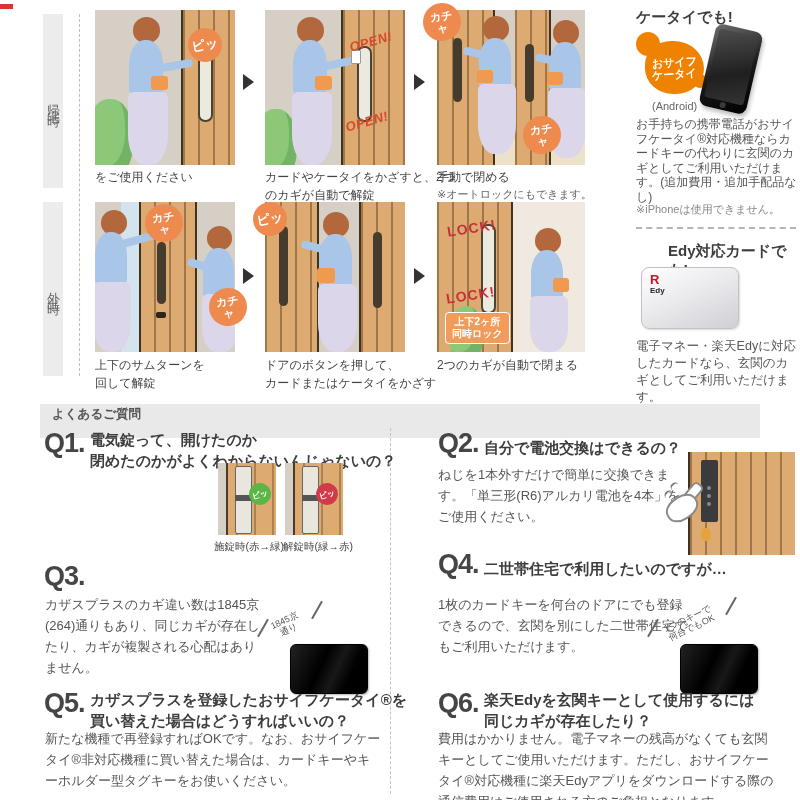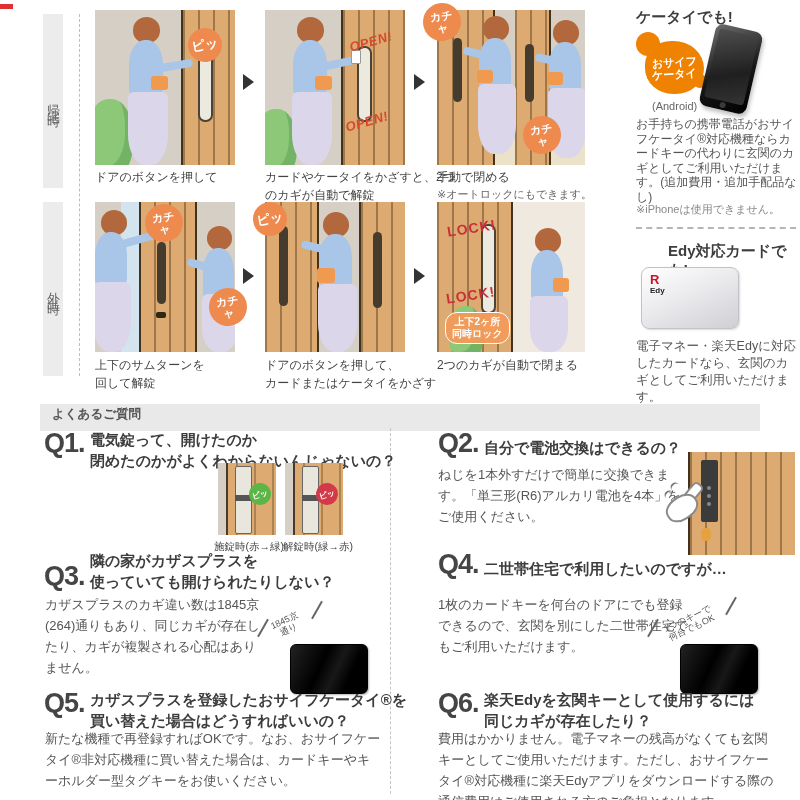--- a/index.html
+++ b/index.html
@@ -34,21 +34,21 @@
           display:flex;align-items:center;justify-content:center;font-weight:bold;text-align:center;z-index:5;}
   .bubble .wrapt{display:block;width:24px;word-break:break-all;line-height:12px;}
   .b-pi{width:34px;height:34px;font-size:13px;transform:rotate(-10deg);}
   .b-ka{width:38px;height:38px;font-size:11px;transform:rotate(-8deg);}
   .openTxt{position:absolute;color:#d6492e;font-weight:bold;font-style:italic;
            font-size:13px;letter-spacing:.5px;transform:rotate(-16deg);z-index:4;}
   .lockTxt{position:absolute;color:#c92f38;font-weight:bold;font-size:14px;
            letter-spacing:1px;transform:rotate(-9deg);z-index:4;}
   .sync-badge{position:absolute;background:rgba(243,154,90,.95);border:1px solid #fff;
            color:#fff;font-size:10px;font-weight:bold;line-height:12px;padding:3px 6px;
-           border-radius:12px;text-align:center;z-index:4;}
+           border-radius:4px;text-align:center;z-index:4;}
   .tri{position:absolute;width:0;height:0;border-top:8px solid transparent;
        border-bottom:8px solid transparent;border-left:11px solid #333;}
   .cap{position:absolute;font-size:12px;color:#444;line-height:18px;}
   .capnote{position:absolute;font-size:11px;color:#666;}
   
   .aside-h{position:absolute;font-size:15px;font-weight:600;color:#3d3d3d;}
   .osaifu{position:absolute;left:638px;top:34px;width:66px;height:60px;}
   .osaifu .blob{position:absolute;right:0;bottom:0;width:59px;height:53px;background:#ef8200;
      border-radius:46% 54% 50% 50%;display:flex;flex-direction:column;align-items:center;justify-content:center;}
   .osaifu .blob:before{content:"";position:absolute;left:-9px;top:-9px;width:24px;height:24px;
@@ -65,21 +65,21 @@
   .phone .btn{position:absolute;left:50%;bottom:2px;width:6px;height:6px;margin-left:-3px;
      border-radius:50%;background:#3a3a3a;}
   .aside-body{position:absolute;font-size:12px;line-height:14.5px;color:#555;}
   .aside-note{position:absolute;font-size:11px;color:#888;}
   .edycard{position:absolute;left:641px;top:267px;width:96px;height:60px;border-radius:8px;
      background:linear-gradient(155deg,#ffffff,#ebebee 45%,#cfcfd4);border:1px solid #c2c2c6;
      box-shadow:1px 1px 2px rgba(0,0,0,.15);}
   .edycard .r{position:absolute;left:8px;top:5px;color:#cf1126;font-weight:bold;font-size:13px;line-height:13px;}
   .edycard .e{position:absolute;left:8px;top:18px;color:#222;font-weight:bold;font-size:8px;}
   
-  .faq-bar{position:absolute;left:40px;top:404px;width:720px;height:27px;background:#e9e9e9;
+  .faq-bar{position:absolute;left:40px;top:404px;width:720px;height:34px;background:#e9e9e9;
      font-size:12.5px;font-weight:600;color:#555;line-height:21px;padding-left:12px;box-sizing:border-box;}
   .qnum{position:absolute;font-size:27px;font-weight:bold;color:#454545;letter-spacing:-1px;}
   .qtxt{position:absolute;font-size:15px;font-weight:600;color:#3d3d3d;line-height:21px;}
   .ans{position:absolute;font-size:13px;color:#555;line-height:21px;}
   .mini{position:absolute;width:58px;height:72px;background-color:#ddab71;overflow:hidden;
      background-image:repeating-linear-gradient(90deg,rgba(84,55,24,.35) 0,rgba(84,55,24,.35) 2px,transparent 2px,transparent 18px);}
   .mini .wall{position:absolute;left:0;top:0;bottom:0;width:8px;background:#d6cfc6;border-right:2px solid #4a3b28;}
   .mini .bar{position:absolute;left:17px;top:3px;width:15px;height:66px;background:#e9e6dd;
      border:1px solid #666;border-radius:2px;}
   .mini .band{position:absolute;left:17px;top:32px;width:17px;height:6px;background:#555;}
@@ -177,21 +177,21 @@
       </div>
     </div>
     <div class="bubble b-ka" style="left:-14px;top:-7px;">
         <span class="wrapt">カチャ</span>
       </div>
     <div class="bubble b-ka" style="left:86px;top:106px;">
         <span class="wrapt">カチャ</span>
       </div>
   </div>
 
-  <div class="cap" style="left:95px;top:168px;">ドアのボタンを押して</div>
+  <div class="cap" style="left:95px;top:168px;">をご使用ください</div>
   <div class="cap" style="left:265px;top:168px;">カードやケータイをかざすと、2つ</div>
   <div class="cap" style="left:265px;top:186px;">のカギが自動で解錠</div>
   <div class="cap" style="left:437px;top:168px;">手動で閉める</div>
   <div class="capnote" style="left:437px;top:187px;">※オートロックにもできます。</div>
 
   <div class="panel" style="left:95px;top:202px;width:140px;height:150px;">
     <div class="scene">
       <div class="opening" style="left:26px;width:18px;"></div>
       <div class="door" style="left:44px;width:56px;"></div>
       <div class="edge" style="left:44px;"></div>
@@ -325,23 +325,20 @@
         <i style="top:42px;"></i>
       </div>
     <div class="hook"></div>
     <div class="mot" style="left:8px;top:30px;"></div>
     <div class="mot" style="left:2px;top:38px;"></div>
     <div class="fing"></div>
     <div class="palm"></div>
   </div>
 
   <div class="qnum" style="left:44px;top:549px;margin-top:12px;">Q3.</div>
-  <div class="qtxt" style="left:90px;top:550px;">
-    <span>隣の家がカザスプラスを</span><br><span>使っていても開けられたりしない？</span>
-  </div>
   <div class="ans" style="left:45px;top:594px;width:220px;">カザスプラスのカギ違い数は1845京(264)通りもあり、同じカギが存在したり、カギが複製される心配はありません。</div>
   <div class="tick" style="left:262px;top:618px;"></div>
   <div class="slantlab" style="left:272px;top:615px;">
     <span>1845京</span><br><span>通り</span>
   </div>
   <div class="tick" style="left:316px;top:600px;"></div>
   <div class="blackcard" style="left:290px;top:644px;"></div>
 
   <div class="qnum" style="left:438px;top:549px;">Q4.</div>
   <div class="qtxt" style="left:484px;top:558px;">二世帯住宅で利用したいのですが…</div>

